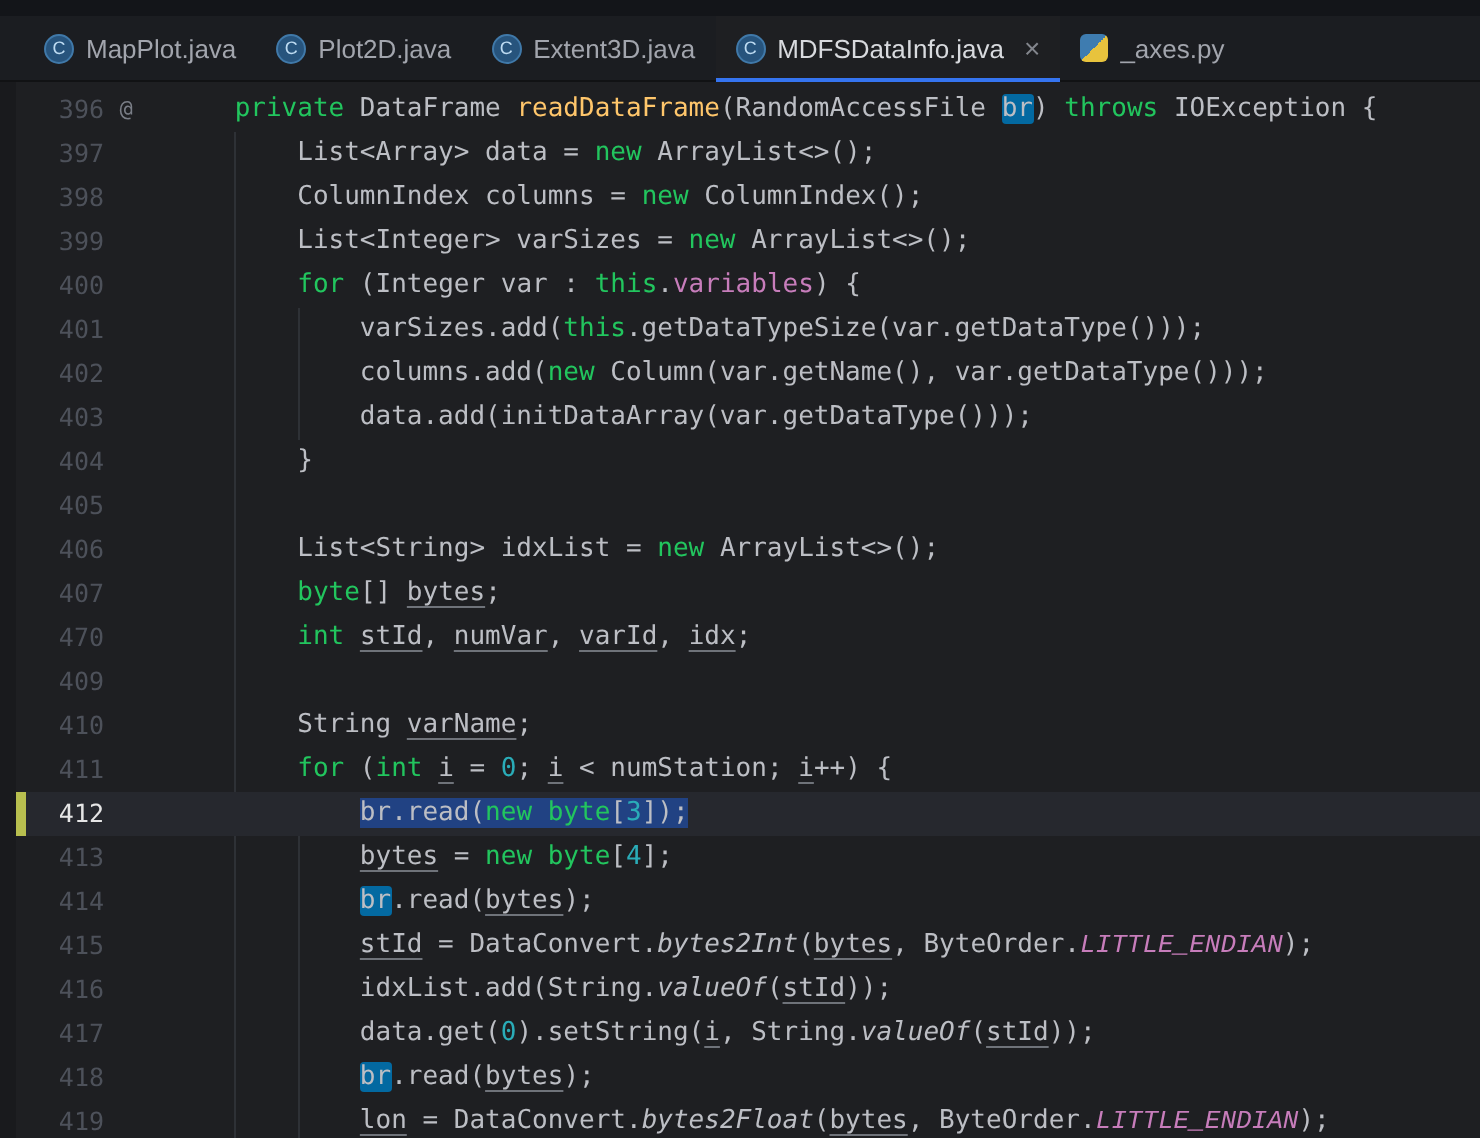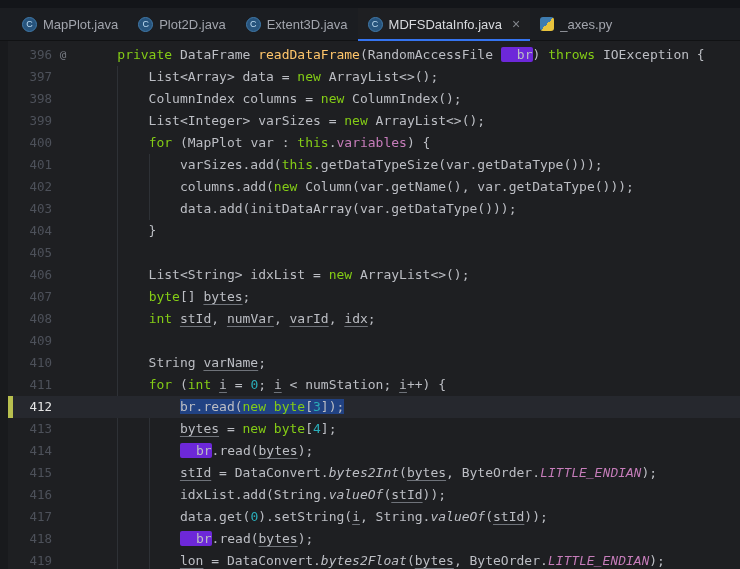--- a/index.html
+++ b/index.html
@@ -32,28 +32,28 @@
   .codewrap{position:absolute;left:8px;top:0;right:0;bottom:0;padding-top:3px;}
   .guide{position:absolute;width:1px;background:#2e3136;z-index:0;}
   .row{display:flex;height:22px;line-height:22px;font-size:13px;position:relative;z-index:1;align-items:center;}
   .row.active{background:#26282e;}
   .marker{position:absolute;left:0;top:0;width:5px;height:22px;background:#b8bf4f;}
   .gut{flex:0 0 66px;display:flex;color:#4d515a;}
   .lnum{flex:0 0 44px;text-align:right;font-size:12.5px;}
   .row.active .lnum{color:#e5e5e5;}
   .gicon{flex:1;text-align:center;color:#7a7e87;font-size:11px;}
   .code{white-space:pre;padding-left:12px;color:#bcbec4;}
-  .sg.k{color:#84cc16;}
+  .sg.k{color:#22c55e;}
   .sg.m{color:#ffc66b;}
   .sg.f{color:#c77dbb;}
   .sg.cst{color:#c77dbb;font-style:italic;font-family:Liberation Mono, monospace;}
   .sg.n{color:#2aacb8;}
   .sg.it{font-style:italic;}
   .sg.u{text-decoration:underline;text-decoration-color:#6f737a;text-underline-offset:3px;}
-  .sg.hl{background:#6d28d9;border-radius:2px;padding-left:16px;}
+  .sg.hl{background:#0369a1;border-radius:2px;}
   .sg.sel{background:#214283;}
 </style>
 </head>
 <body>
 
 <div class="topbar"></div>
 
 <div class="tabbar">
     <div class="tab">
       <span class="ticon java-class">C</span>
@@ -110,21 +110,21 @@
           <span class="lnum">399</span>
           <span class="gicon"></span>
         </span>
         <span class="code"><span class="sg d">        List&lt;Integer&gt; varSizes = </span><span class="sg k">new</span><span class="sg d"> ArrayList&lt;&gt;();</span></span>
       </div>
       <div class="row">
         <span class="gut">
           <span class="lnum">400</span>
           <span class="gicon"></span>
         </span>
-        <span class="code"><span class="sg d">        </span><span class="sg k">for</span><span class="sg d"> (MapPlot var : </span><span class="sg k">this</span><span class="sg d">.</span><span class="sg f">variables</span><span class="sg d">) {</span></span>
+        <span class="code"><span class="sg d">        </span><span class="sg k">for</span><span class="sg d"> (Integer var : </span><span class="sg k">this</span><span class="sg d">.</span><span class="sg f">variables</span><span class="sg d">) {</span></span>
       </div>
       <div class="row">
         <span class="gut">
           <span class="lnum">401</span>
           <span class="gicon"></span>
         </span>
         <span class="code"><span class="sg d">            varSizes.add(</span><span class="sg k">this</span><span class="sg d">.getDataTypeSize(var.getDataType()));</span></span>
       </div>
       <div class="row">
         <span class="gut">
@@ -163,21 +163,21 @@
       </div>
       <div class="row">
         <span class="gut">
           <span class="lnum">407</span>
           <span class="gicon"></span>
         </span>
         <span class="code"><span class="sg d">        </span><span class="sg k">byte</span><span class="sg d">[] </span><span class="sg u">bytes</span><span class="sg d">;</span></span>
       </div>
       <div class="row">
         <span class="gut">
-          <span class="lnum">408</span>
+          <span class="lnum">470</span>
           <span class="gicon"></span>
         </span>
         <span class="code"><span class="sg d">        </span><span class="sg k">int</span><span class="sg d"> </span><span class="sg u">stId</span><span class="sg d">, </span><span class="sg u">numVar</span><span class="sg d">, </span><span class="sg u">varId</span><span class="sg d">, </span><span class="sg u">idx</span><span class="sg d">;</span></span>
       </div>
       <div class="row">
         <span class="gut">
           <span class="lnum">409</span>
           <span class="gicon"></span>
         </span>
       </div>

